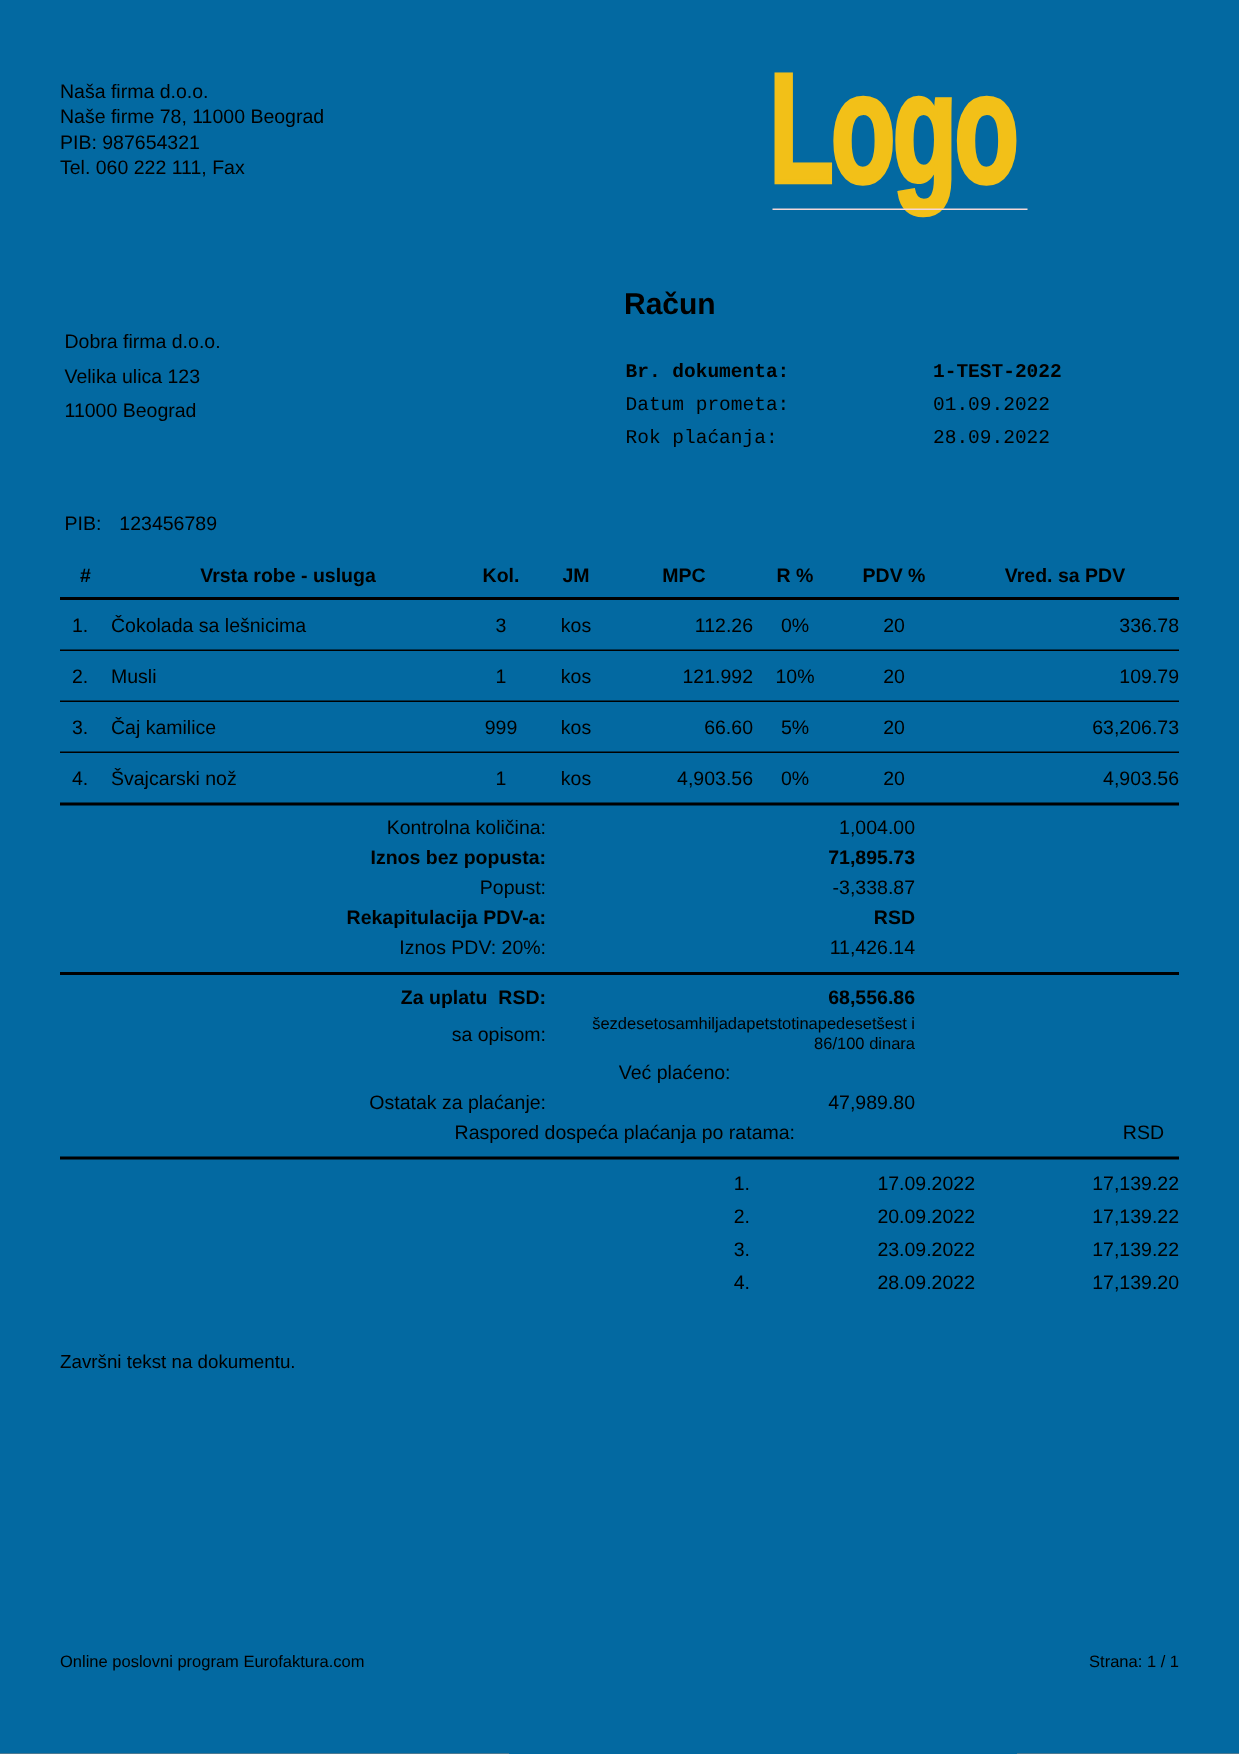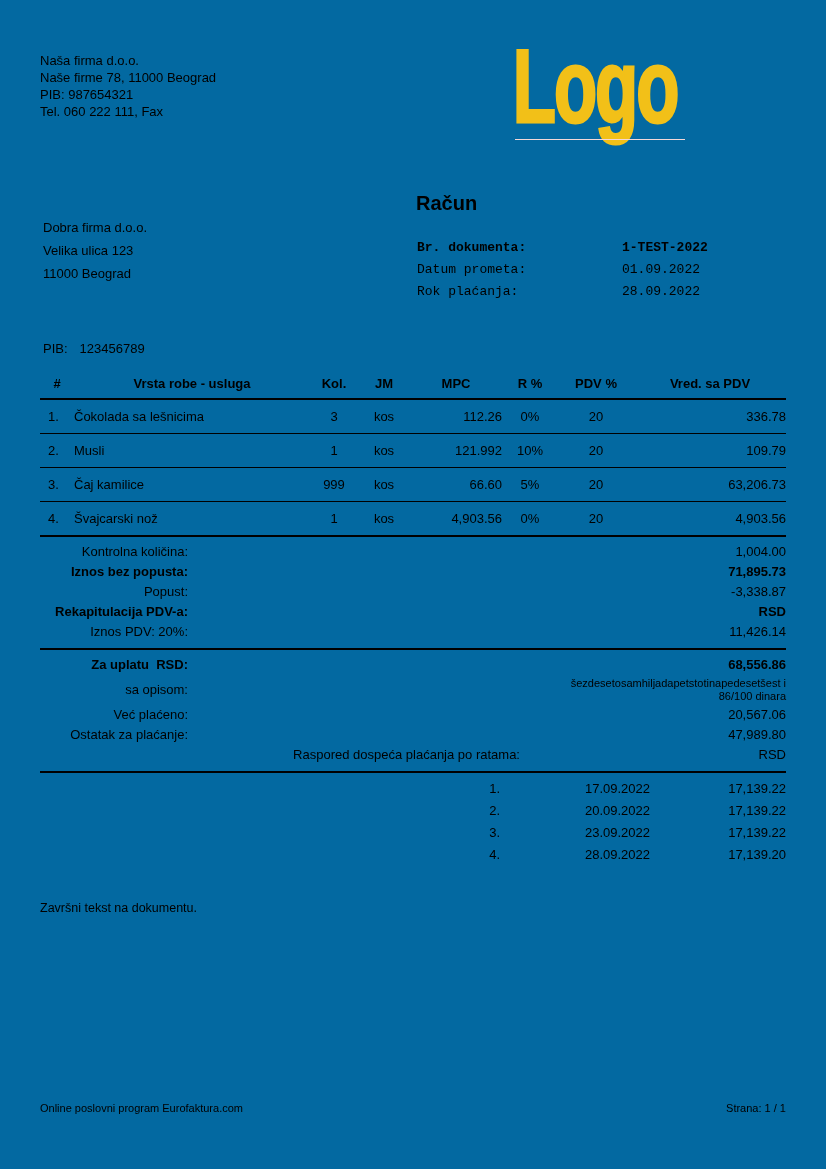--- a/index.html
+++ b/index.html
@@ -39,21 +39,21 @@
   .c-num { width:34px; } .c-name { width:236px; } .c-qty { width:48px; text-align:center; }
   .c-jm { width:52px; text-align:center; } .c-mpc { width:92px; text-align:right; }
   .c-r { width:56px; text-align:center; } .c-pdv { width:76px; text-align:center; }
   .c-tot { flex:1; text-align:right; }
   .items-header .c-num { text-align:center; }
   .items-header .c-name { text-align:center; }
   .items-header .c-mpc,.items-header .c-tot { text-align:center; }
   .trow .c-num { padding-left:8px; }
   
   .summary-block { padding:5px 0 6px 0; border-bottom:2px solid #000; }
-  .srow { display:flex; justify-content:space-between; align-items:center; padding:2px 0; }
+  .srow { display:flex; justify-content:center; align-items:center; padding:2px 0; }
   .srow .label { width:148px; text-align:right; line-height:16px; white-space:pre-wrap; }
   .srow .value { width:246px; text-align:right; line-height:16px; overflow-wrap:break-word; }
   .srow.f-bold { font-weight:700; }
   .srow.f-wide .label { width:480px; }
   .srow.f-small .value { font-size:11px; line-height:13px; }
   
   .installments { padding-top:5px; }
   .irow { display:flex; justify-content:flex-end; align-items:center; padding:3px 0; line-height:16px; }
   .irow .inum { width:40px; text-align:right; }
   .irow .idate { width:150px; text-align:right; }
@@ -196,21 +196,20 @@
     <div class="srow f-bold">
           <span class="label">Za uplatu  RSD:</span>
           <span class="value">68,556.86</span>
         </div>
         <div class="srow f-small">
           <span class="label">sa opisom:</span>
           <span class="value">šezdesetosamhiljadapetstotinapedesetšest i 86/100 dinara</span>
         </div>
         <div class="srow">
           <span class="label">Već plaćeno:</span>
-          <span class="value">20,567.06</span>
         </div>
         <div class="srow">
           <span class="label">Ostatak za plaćanje:</span>
           <span class="value">47,989.80</span>
         </div>
         <div class="srow f-wide">
           <span class="label">Raspored dospeća plaćanja po ratama:</span>
           <span class="value">RSD</span>
         </div>
       </div>

